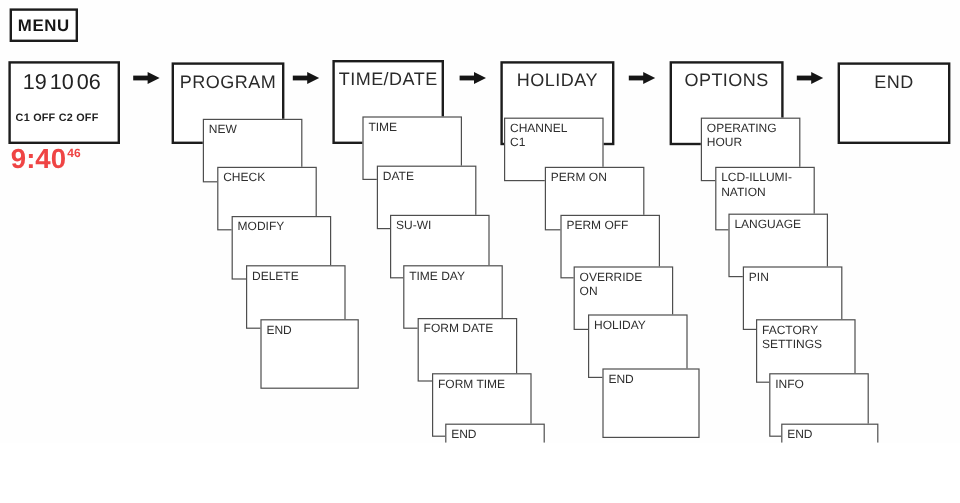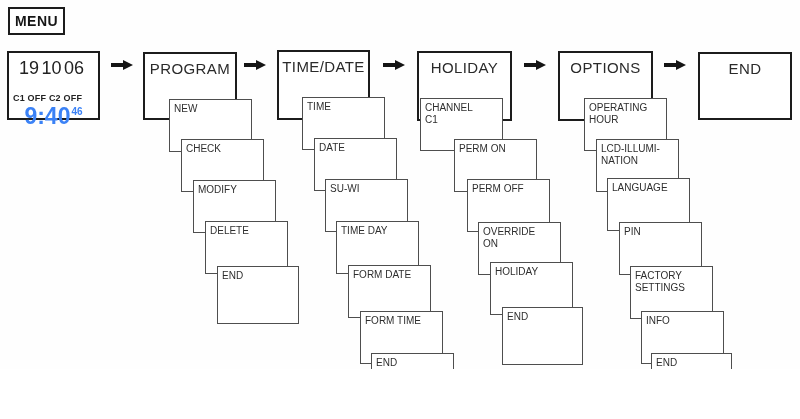--- a/index.html
+++ b/index.html
@@ -9,21 +9,21 @@
   }
   .box{position:absolute;background:#ffffff;box-sizing:border-box;}
   .main{border:2px solid #1c1c1c;}
   .sub{border:1.5px solid #4e4e4e;width:83px;height:53px;}
   .main-label{display:block;text-align:center;padding-top:6px;font-size:15px;color:#2a2a2a;letter-spacing:0.4px;}
   .sub-label{display:block;padding:3px 2px 0 4px;font-size:10px;color:#2e2e2e;white-space:pre-line;line-height:1.18;}
   .menu-label{display:block;text-align:center;font-weight:bold;font-size:14px;color:#161616;line-height:25px;letter-spacing:0.5px;}
   
   .disp-date{display:flex;justify-content:space-between;padding:5px 14px 0 10px;font-size:18px;color:#222;}
   .disp-ch{padding-left:4px;margin-top:14px;font-size:9px;font-weight:bold;color:#222;letter-spacing:0.2px;}
-  .disp-time{text-align:center;font-size:23px;font-weight:bold;color:#3b82f6;margin-top:2px;line-height:1;}
+  .disp-time{text-align:left;font-size:23px;font-weight:bold;color:#ef4444;margin-top:18px;line-height:1;}
   .disp-sec{font-size:10px;font-weight:bold;position:relative;top:-9px;margin-left:1px;}
   
   .arrow{position:absolute;width:22px;height:10px;}
   .arrow-bar{position:absolute;left:0;top:3px;width:13px;height:4px;background:#151515;}
   .arrow-head{position:absolute;left:12px;top:0;width:0;height:0;
     border-left:10px solid #151515;border-top:5px solid transparent;border-bottom:5px solid transparent;}
 </style>
 </head>
 <body>
 

